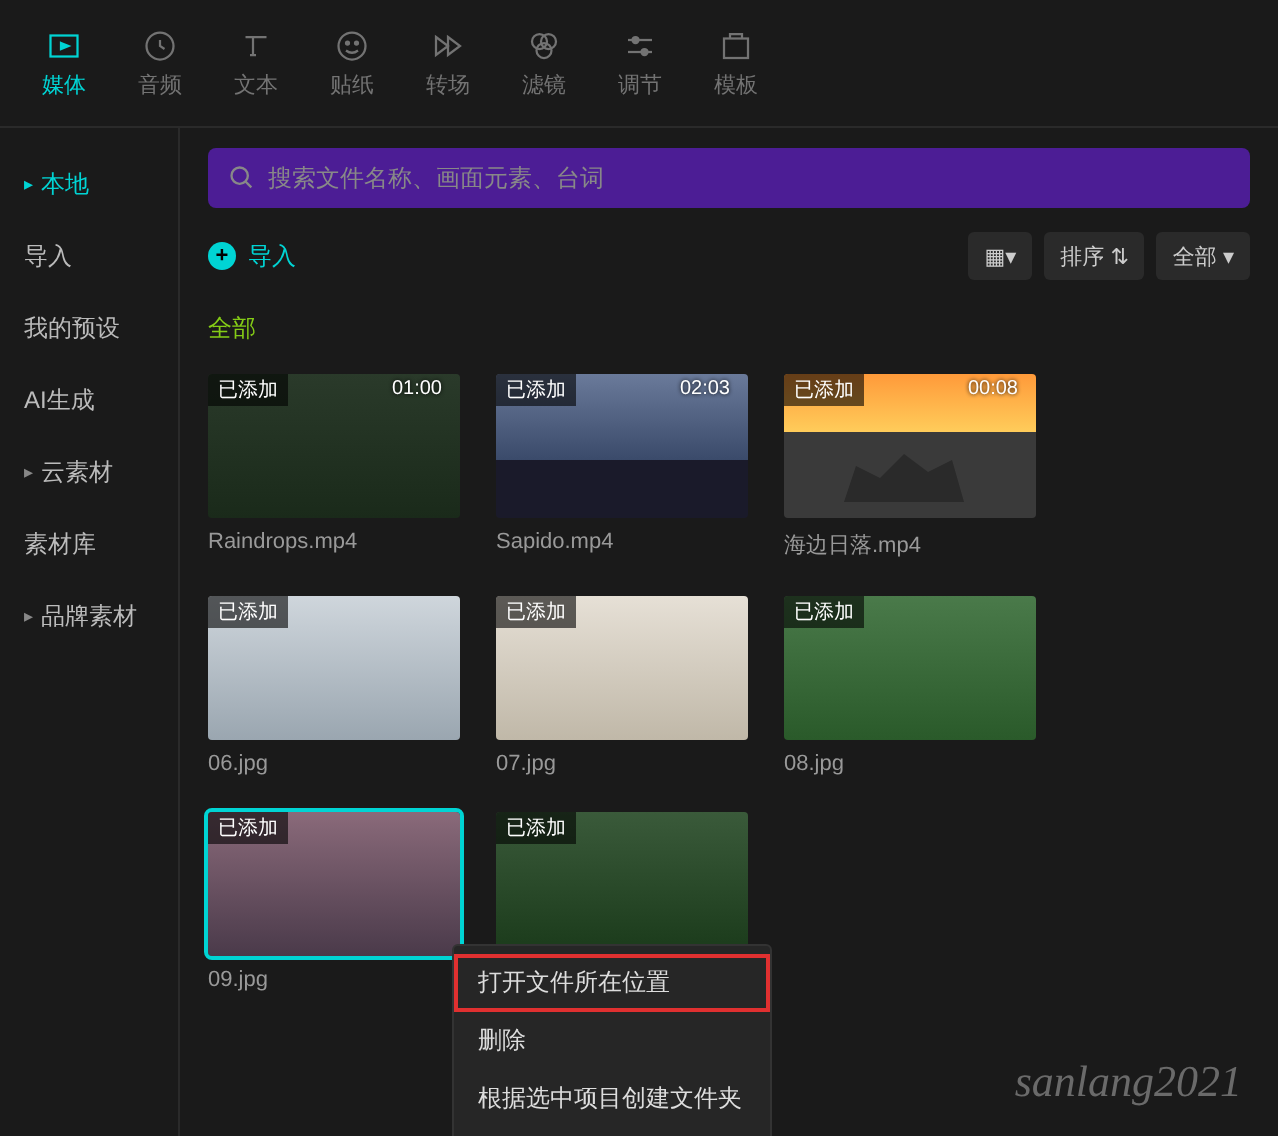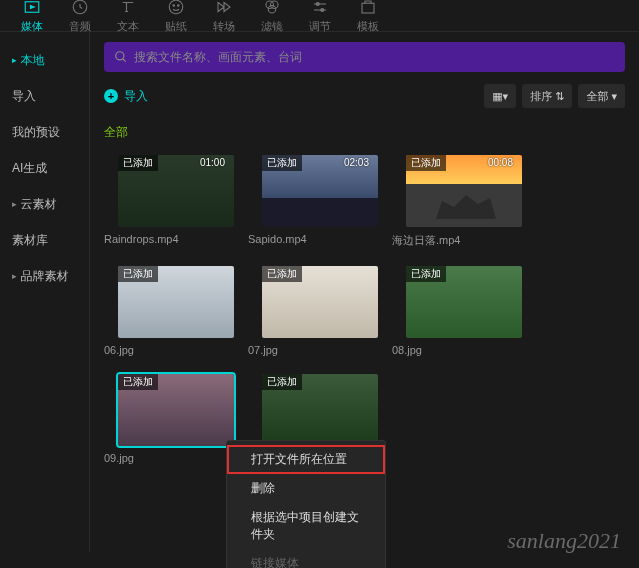--- a/index.html
+++ b/index.html
@@ -1,18 +1,18 @@
 <!DOCTYPE html>
 <html><head>
 <meta charset="utf-8">
 <style>
 * { margin: 0; padding: 0; box-sizing: border-box; }
 body { width: 639px; height: 568px; background: #1a1a1a; font-family: "Microsoft YaHei", Arial, sans-serif; color: #ccc; font-size: 12px; overflow: hidden; position: relative; }
 
-.top-tabs { display: flex; align-items: center; height: 32px; border-bottom: 1px solid #2a2a2a; padding: 0 8px; gap: 0; }
+.top-tabs { display: flex; align-items: center; height: 64px; border-bottom: 1px solid #2a2a2a; padding: 0 8px; gap: 0; }
 .top-tab { display: flex; flex-direction: column; align-items: center; justify-content: center; width: 48px; height: 48px; color: #737373; cursor: pointer; }
 .top-tab.active { color: #00d4d4; }
 .top-tab .icon { height: 20px; display: flex; align-items: center; justify-content: center; }
 .top-tab .label { font-size: 11px; margin-top: 2px; }
 
 .main { display: flex; height: 520px; }
 .sidebar { width: 90px; padding: 10px 0; border-right: 1px solid #2a2a2a; }
 .sidebar-item { height: 36px; display: flex; align-items: center; padding: 0 12px; color: #bbb; cursor: pointer; font-size: 12px; }
 .sidebar-item.active { color: #00d4d4; }
 .sidebar-item .chev { margin-right: 4px; font-size: 9px; color: #888; }
@@ -26,39 +26,39 @@
 .toolbar { display: flex; align-items: center; justify-content: space-between; margin-top: 10px; height: 28px; }
 .import-btn { display: flex; align-items: center; color: #00d4d4; cursor: pointer; font-size: 12px; }
 .import-btn .plus { width: 14px; height: 14px; border-radius: 50%; background: #00d4d4; color: #000; display: flex; align-items: center; justify-content: center; font-size: 11px; margin-right: 6px; font-weight: bold; }
 .toolbar-right { display: flex; gap: 6px; }
 .tool-btn { height: 24px; padding: 0 8px; background: #2a2a2a; border-radius: 3px; display: flex; align-items: center; color: #ccc; font-size: 11px; cursor: pointer; }
 
 .section-label { margin-top: 14px; color: #84cc16; font-size: 12px; }
 
 .grid { display: flex; flex-wrap: wrap; gap: 18px 18px; margin-top: 14px; }
 .card { width: 126px; }
-.thumb { width: 116px; height: 72px; background: #333; position: relative; border-radius: 2px; overflow: hidden; margin-left: 14px; }
+.thumb { width: 126px; height: 72px; background: #333; position: relative; border-radius: 2px; overflow: hidden; }
 .thumb.selected { outline: 2px solid #00d4d4; }
 .badge-added { position: absolute; top: 0; left: 0; background: rgba(0,0,0,0.6); color: #fff; font-size: 10px; padding: 1px 5px; }
 .duration { position: absolute; top: 2px; right: 9px; color: #fff; font-size: 10px; text-shadow: 0 0 2px #000; text-align: right; }
 .card-name { margin-top: 6px; color: #999; font-size: 11px; white-space: nowrap; overflow: hidden; text-overflow: ellipsis; }
 
 
 .t-rain { background: linear-gradient(#2a3a2a, #1a2a1a); }
 .t-city { background: linear-gradient(#6a7a9a 0%, #3a4a6a 60%, #1a1a2a 60%); }
 .t-sunset { background: linear-gradient(#ff9a3a 0%, #ffcc5a 40%, #3a3a3a 40%); position: relative; }
 .t-sunset::after { content:""; position:absolute; bottom:8px; left:30px; width:60px; height:30px; background:#2a2a2a; clip-path: polygon(0 100%, 10% 40%, 30% 60%, 50% 20%, 70% 50%, 90% 30%, 100% 100%); }
 .t-p1 { background: linear-gradient(#cfd6dc, #9aa6b0); }
 .t-p2 { background: linear-gradient(#e6e0d6, #c0b8a8); }
 .t-p3 { background: linear-gradient(#4a7a4a, #2a5a2a); }
 .t-p4 { background: linear-gradient(#8a6a7a, #4a3a4a); }
 .t-p5 { background: linear-gradient(#3a5a3a, #1a3a1a); }
 
 .context-menu { position: absolute; left: 136px; top: 408px; width: 160px; background: #262626; border: 1px solid #333; border-radius: 3px; padding: 4px 0; z-index: 10; }
-.context-menu .mi { padding: 6px 24px; font-size: 12px; color: #ddd; cursor: pointer; }
+.context-menu .mi { padding: 6px 12px; font-size: 12px; color: #ddd; cursor: pointer; }
 .context-menu .mi.highlighted { outline: 2px solid #e03030; outline-offset: -2px; }
 .context-menu .mi.disabled { color: #666; }
 
 .watermark { position: absolute; right: 18px; bottom: 14px; color: #6a6a6a; font-size: 22px; font-style: italic; font-family: Georgia, serif; }
 </style>
 </head>
 <body>
 
 <div class="top-tabs" id="top-tabs">
     <div class="top-tab active">

